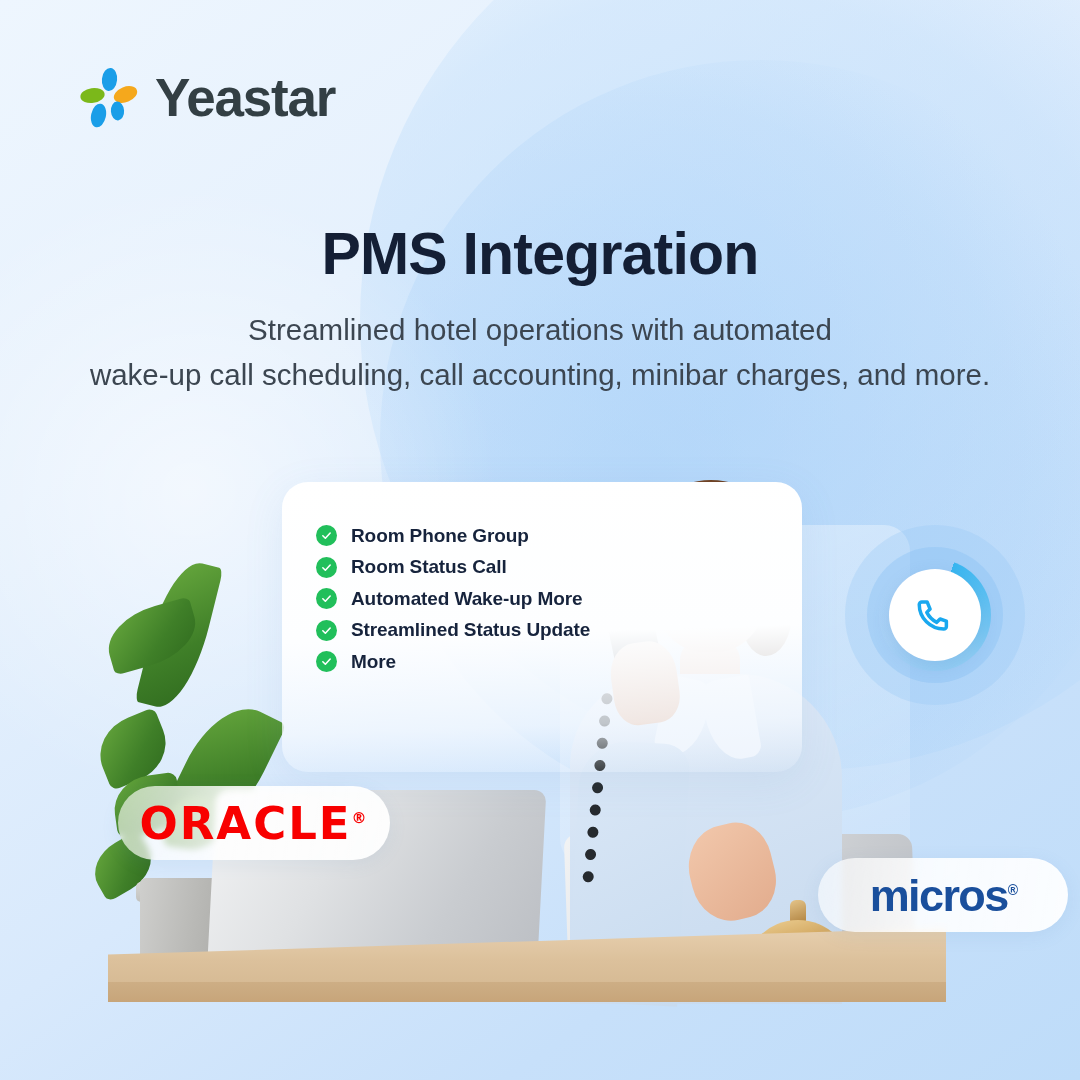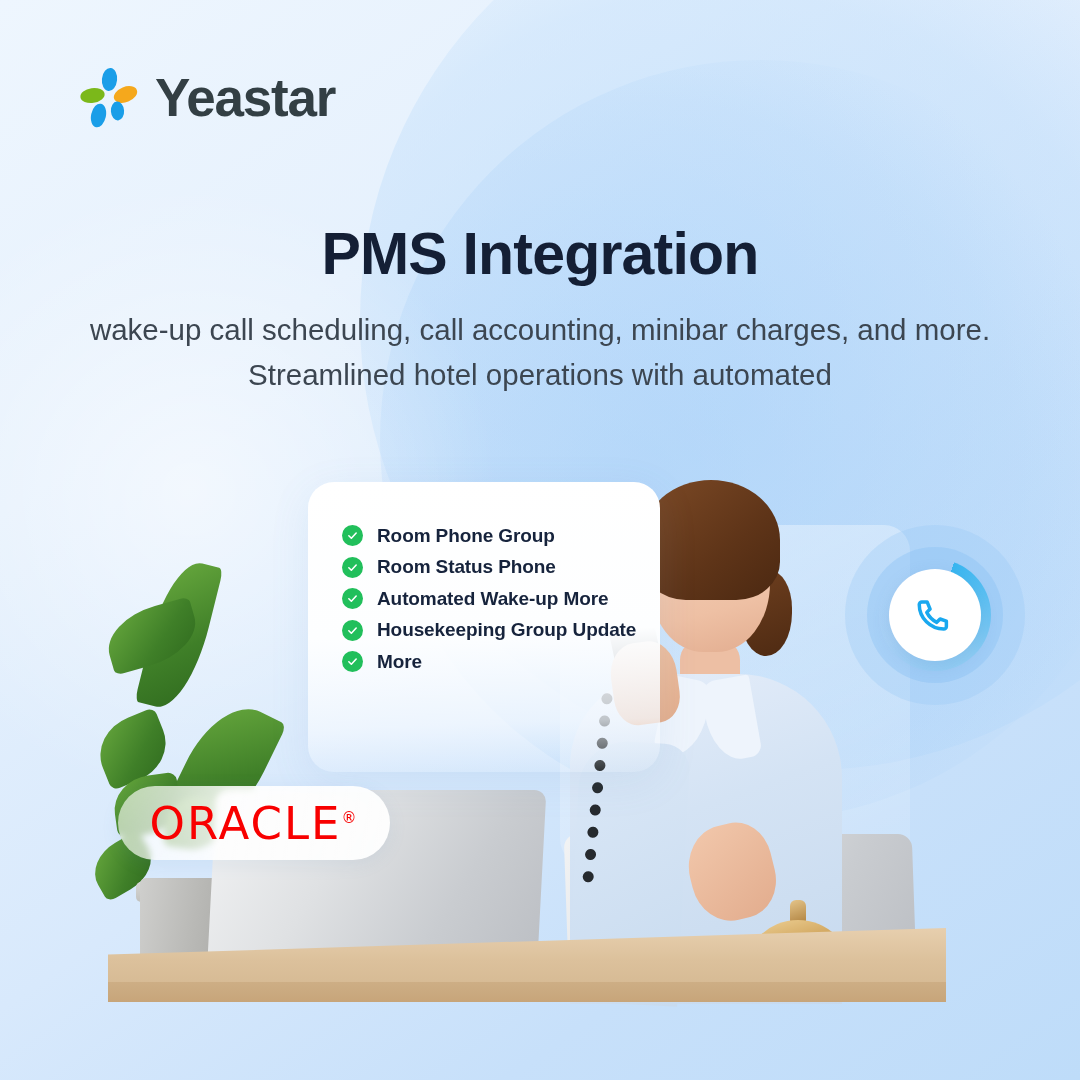--- a/index.html
+++ b/index.html
@@ -83,25 +83,24 @@
   .ring.r2{ inset:22px; background:rgba(134,192,243,.36); }
   .ring.r1{ inset:34px; background:conic-gradient(from 20deg,#38b6f0 0deg,#8fcdf4 120deg,rgba(180,218,248,.2) 220deg,rgba(180,218,248,0) 330deg); }
   .ring-core{
     position:absolute; inset:44px; border-radius:50%;
     background:#fff; box-shadow:0 6px 18px rgba(60,120,180,.16);
     display:flex; align-items:center; justify-content:center;
   }
 
   
   .feature-card{
-    position:absolute; left:282px; top:52px; width:352px; height:290px;
+    position:absolute; left:282px; top:52px; width:520px; height:290px;
     border-radius:26px;
     background:linear-gradient(178deg,#ffffff 0%, #fdfeff 52%, rgba(244,249,255,.75) 82%, rgba(238,246,255,0) 100%);
     box-shadow:0 10px 40px rgba(100,150,200,.10);
-    margin-left:26px;
   }
   .feature-list{ position:absolute; left:34px; top:38px; }
   .feature-row{ display:flex; align-items:center; gap:14px; height:31.5px; margin-bottom:0; }
   .check{
     width:21px;height:21px;border-radius:50%;
     background:#21bf5b; flex:0 0 21px;
     display:flex; align-items:center; justify-content:center;
   }
   .feature-label{
     font-size:19px; font-weight:700; color:#16233c; letter-spacing:-.1px;
@@ -226,21 +225,21 @@
     display:flex; align-items:center; justify-content:center;
     border-radius:44px;
     background:linear-gradient(100deg, rgba(255,255,255,.60) 0%, rgba(255,255,255,.88) 42%, rgba(255,255,255,.93) 100%);
     backdrop-filter:blur(3px);
     box-shadow:0 4px 18px rgba(90,140,190,.10);
   }
   .pill.oracle{ left:118px; top:786px; width:272px; height:74px; }
   .pill.micros{ left:818px; top:858px; width:250px; height:74px; }
 
   .oracle-word{
-    font-size:45px; font-weight:400; letter-spacing:2px;
+    font-size:45px; font-weight:700; letter-spacing:2px;
     color:#f80000; line-height:1;
     font-family:"DejaVu Sans", sans-serif;
   }
   .sup{ font-size:15px; vertical-align:super; }
   .micros-word{
     font-size:45px; font-weight:700; letter-spacing:-1.6px;
     color:#1a4f9c; line-height:1;
   }
   .micros-word .sup{ color:#1a4f9c; font-size:14px; font-weight:700; }
 </style>
@@ -263,22 +262,22 @@
         <ellipse cx="20.5" cy="49.5" rx="7.4" ry="12.0" fill="#1a9ee8" transform="rotate(12 20.5 49.5)"></ellipse>
         <ellipse cx="39.5" cy="45.0" rx="6.6" ry="9.4" fill="#1a9ee8" transform="rotate(-4 39.5 45)"></ellipse>
       </svg>
     </div>
     <div class="logo-type">Yeastar</div>
   </div>
 
   <h1 class="headline">PMS Integration</h1>
 
   <div class="subhead">
+    <span class="ln">Streamlined hotel operations with automated</span>
     <span class="ln">wake-up call scheduling, call accounting, minibar charges, and more.</span>
-    <span class="ln">Streamlined hotel operations with automated</span>
   </div>
 
   <div class="scene">
 
     <div class="glass-panel"></div>
 
     <div class="plant">
       <div class="leaf" style="left:60px;top:10px;width:54px;height:150px;transform:rotate(14deg);"></div>
       <div class="leaf" style="left:14px;top:58px;width:92px;height:56px;transform:rotate(-16deg);border-radius:62% 10% 62% 10%;"></div>
       <div class="leaf" style="left:96px;top:152px;width:74px;height:130px;transform:rotate(26deg);"></div>
@@ -340,54 +339,57 @@
           </span>
           <span class="feature-label">Room Phone Group</span>
         </div>
 
         <div class="feature-row">
           <span class="check">
             <svg width="11" height="11" viewBox="0 0 24 24" fill="none" stroke="#fff" stroke-width="3.4" stroke-linecap="round" stroke-linejoin="round">
                 <polyline points="4,12.5 9.5,18 20,6.5"></polyline>
               </svg>
           </span>
-          <span class="feature-label">Room Status Phone</span>
+          <span class="feature-label">Room Status Call</span>
         </div>
 
         <div class="feature-row">
           <span class="check">
             <svg width="11" height="11" viewBox="0 0 24 24" fill="none" stroke="#fff" stroke-width="3.4" stroke-linecap="round" stroke-linejoin="round">
                 <polyline points="4,12.5 9.5,18 20,6.5"></polyline>
               </svg>
           </span>
           <span class="feature-label">Automated Wake-up More</span>
         </div>
 
 
         <div class="feature-row">
           <span class="check">
             <svg width="11" height="11" viewBox="0 0 24 24" fill="none" stroke="#fff" stroke-width="3.4" stroke-linecap="round" stroke-linejoin="round">
                 <polyline points="4,12.5 9.5,18 20,6.5"></polyline>
               </svg>
           </span>
-          <span class="feature-label">Housekeeping Group Update</span>
+          <span class="feature-label">Streamlined Status Update</span>
         </div>
 
         <div class="feature-row">
           <span class="check">
             <svg width="11" height="11" viewBox="0 0 24 24" fill="none" stroke="#fff" stroke-width="3.4" stroke-linecap="round" stroke-linejoin="round">
                 <polyline points="4,12.5 9.5,18 20,6.5"></polyline>
               </svg>
           </span>
           <span class="feature-label">More</span>
         </div>
 
       </div>
     </div>
 
   </div>
 
   <div class="pill oracle">
     <span class="oracle-word"><span>ORACLE</span><span class="sup">®</span></span>
   </div>
 
+  <div class="pill micros">
+    <span class="micros-word"><span>micros</span><span class="sup">®</span></span>
+  </div>
 
 </div>
 
 </body></html>

